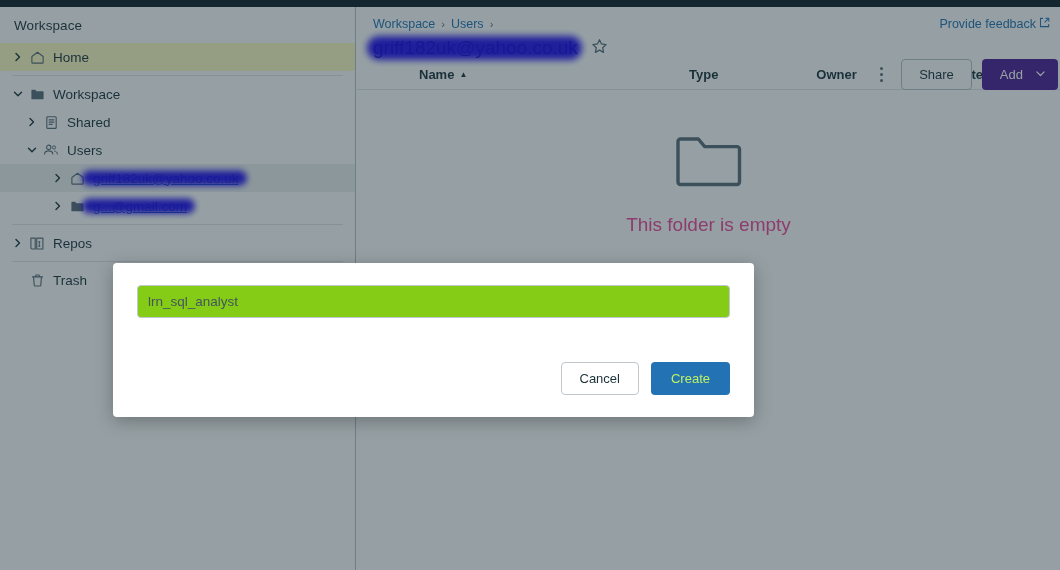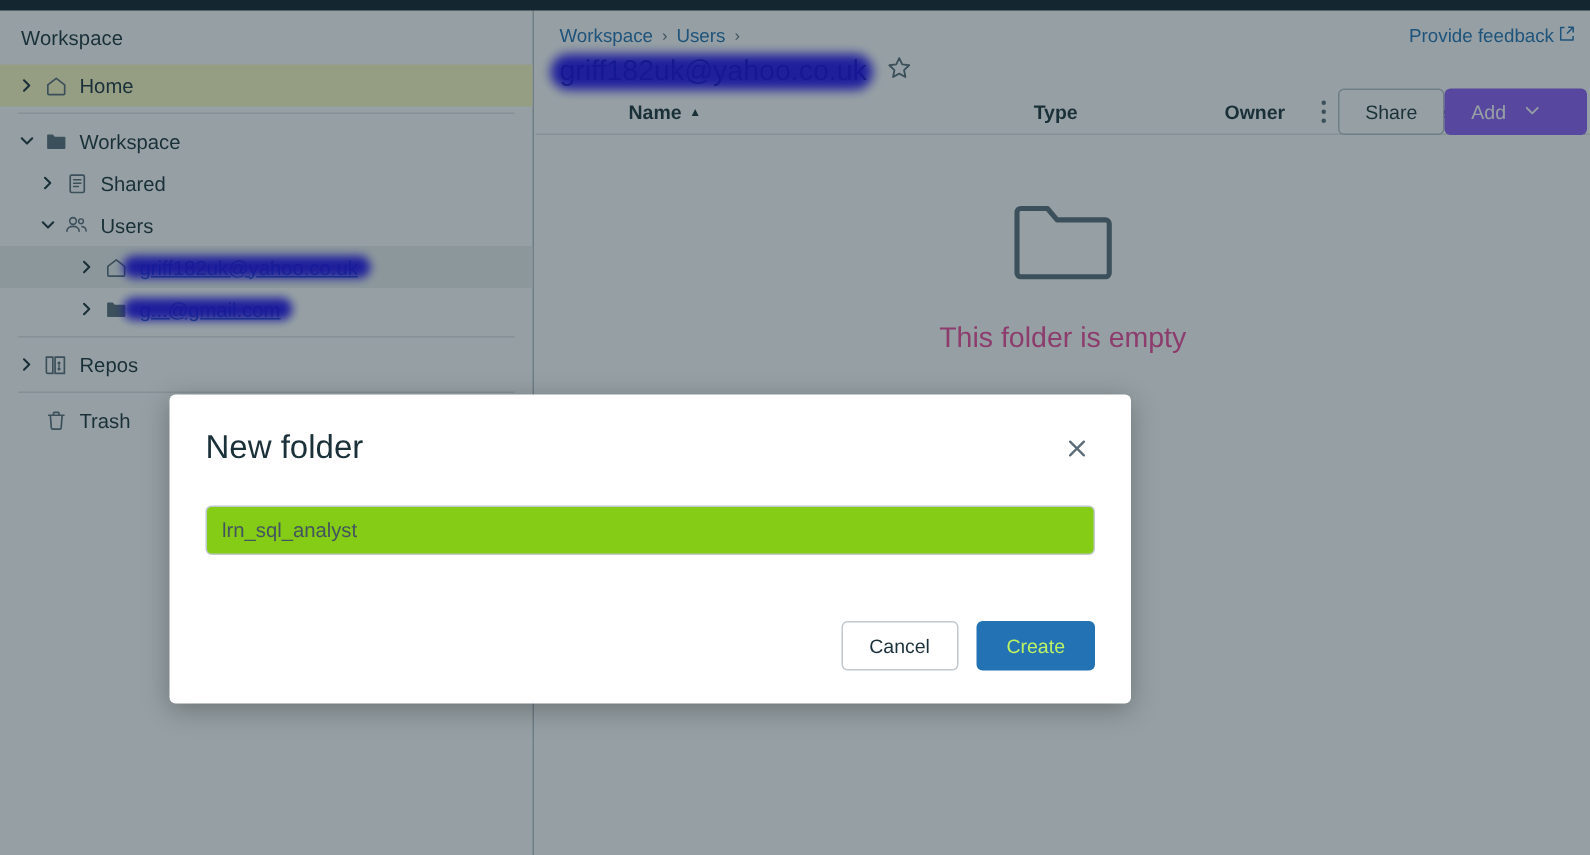--- a/index.html
+++ b/index.html
@@ -163,20 +163,21 @@
     border-radius: 12px;
     filter: blur(3.6px);
     opacity: .93;
   }
   .star { color: #5a6b78; cursor: pointer; }
   .actions {
     position: absolute;
     right: 8px; top: 28px;
     display: flex;
     align-items: center;
+    gap: 10px;
   }
   .kebab {
     width: 20px; height: 24px;
     display: flex; flex-direction: column;
     align-items: center; justify-content: center;
     gap: 3px; cursor: pointer;
   }
   .kebab i { width: 3px; height: 3px; border-radius: 50%; background: #5a6b78; display:block;}
   .btn {
     font-family: "Liberation Sans", sans-serif;
@@ -186,23 +187,23 @@
     box-sizing: border-box;
   }
   .btn-share {
     border: 1px solid #b6c0c9;
     background: #fff;
     color: #1b3139;
     padding: 7px 17px;
   }
   .btn-add {
     border: none;
-    background: #8b5cf6;
+    background: #4c1d95;
     color: #fff;
-    padding: 8px 31px 8px 18px;
+    padding: 8px 12px 8px 18px;
     display: flex;
     align-items: flex-end;
     gap: 12px;
     margin-right: -6px;
   }
   .table-head {
     display: flex;
     align-items: center;
     font-size: 13px;
     font-weight: bold;
@@ -493,28 +494,20 @@
       </span>
       <span class="empty-text">This folder is empty</span>
     </div>
   </div>
 
   <div class="topstrip"></div>
 
   <div class="scrim"></div>
 
   <div class="modal">
-    <div class="modal-head">
-      <div class="modal-title">New folder</div>
-      <div class="modal-close">
-        <svg width="16" height="16" viewBox="0 0 16 16">
-            <path d="M3.4 3.4L12.6 12.6M12.6 3.4L3.4 12.6" stroke="currentColor" stroke-width="1.5" stroke-linecap="round"></path>
-          </svg>
-      </div>
-    </div>
     <div class="modal-body">
       <input class="text-input" type="text" value="lrn_sql_analyst" style="">
     </div>
     <div class="modal-foot">
       <button class="btn btn-cancel">Cancel</button>
       <button class="btn btn-create">Create</button>
     </div>
   </div>
 
 </div>

